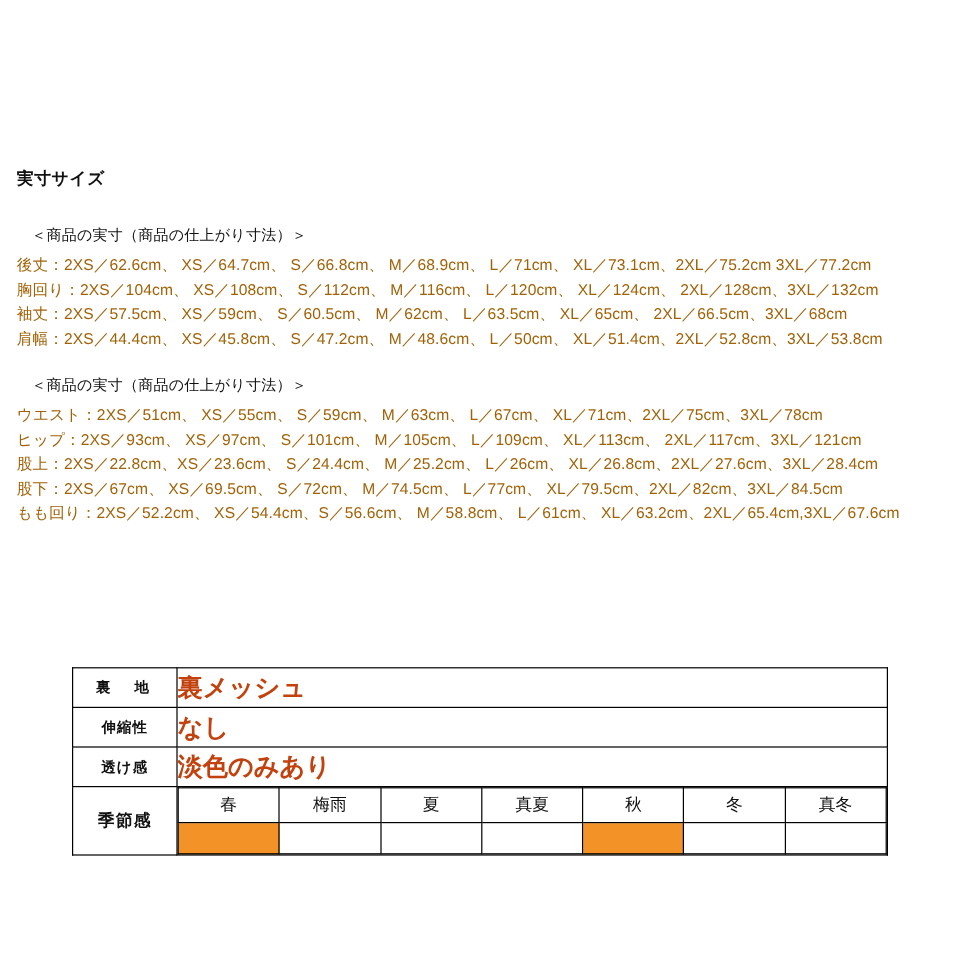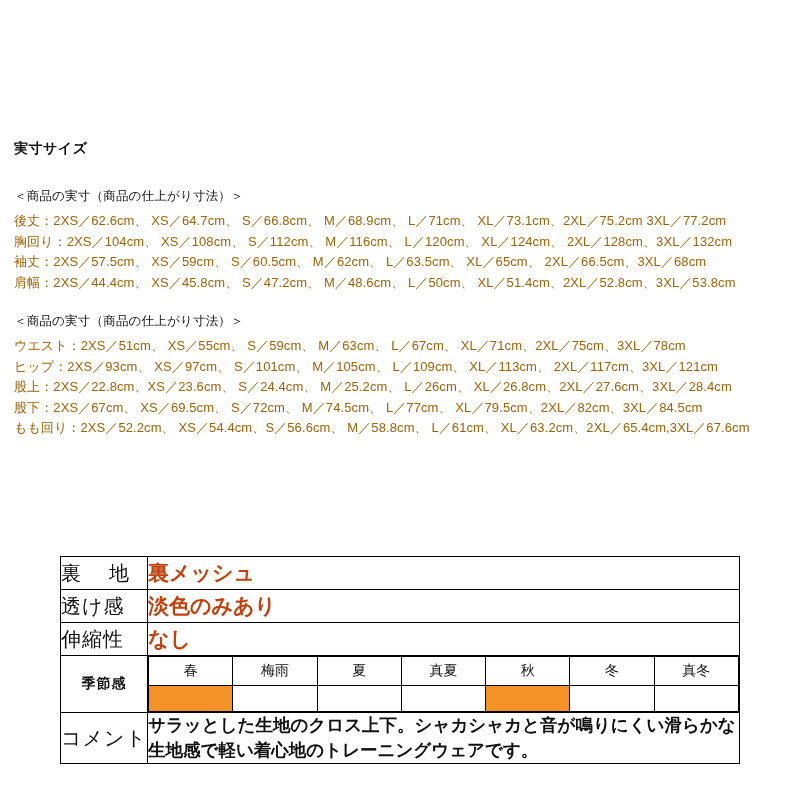--- a/index.html
+++ b/index.html
@@ -33,21 +33,21 @@
   .section-title {
     font-size: 14px;
     font-weight: bold;
     letter-spacing: 0.5px;
     margin: 0 0 30px 0;
     color: #111;
   }
 
   .group-heading {
     font-size: 12.5px;
-    margin: 0 0 6px 0;
+    margin: 0 0 6px 12px;
     color: #111;
     letter-spacing: 0.2px;
   }
 
   .meas-line {
     font-size: 13px;
     line-height: 20.5px;
     color: #a16207;
     white-space: nowrap;
     letter-spacing: 0.1px;
@@ -76,23 +76,23 @@
     table-layout: fixed;
   }
   .spec-table td {
     border: 1px solid #000;
     padding: 0;
     vertical-align: middle;
   }
 
   .label-cell {
     width: 86px;
-    text-align: left;
-    font-size: 20px;
-    font-weight: normal;
+    text-align: center;
+    font-size: 12px;
+    font-weight: bold;
     letter-spacing: 4px;
     padding: 0 2px;
     color: #111;
   }
   .label-cell.tight { letter-spacing: 1px; }
 
   .value-cell {
     padding: 4px 0 4px 14px;
     font-size: 21px;
     font-weight: bold;
@@ -172,26 +172,26 @@
   </div>
 
 
   <table class="spec-table">
     <tbody>
         <tr>
       <td class="label-cell">裏　地</td>
       <td class="value-cell">裏メッシュ</td>
     </tr>
     <tr>
+      <td class="label-cell tight">伸縮性</td>
+      <td class="value-cell">なし</td>
+    </tr>
+    <tr>
       <td class="label-cell tight">透け感</td>
       <td class="value-cell">淡色のみあり</td>
-    </tr>
-    <tr>
-      <td class="label-cell tight">伸縮性</td>
-      <td class="value-cell">なし</td>
     </tr>
     <tr>
       <td class="label-cell tight season-label">季節感</td>
       <td class="season-wrap">
         <table class="season-table">
           <tbody>
                 <tr class="season-names">
             <td>春</td>
             <td>梅雨</td>
             <td>夏</td>
@@ -206,20 +206,16 @@
             <td></td>
             <td></td>
             <td class="on" style="background: rgb(242, 146, 39);"></td>
             <td></td>
             <td></td>
           </tr>
         </tbody>
             </table>
       </td>
     </tr>
-    <tr>
-      <td class="label-cell tight">コメント</td>
-      <td class="comment-cell">サラッとした生地のクロス上下。シャカシャカと音が鳴りにくい滑らかな生地感で軽い着心地のトレーニングウェアです。</td>
-    </tr>
   </tbody>
     </table>
 
 </div>
 
 </body></html>

